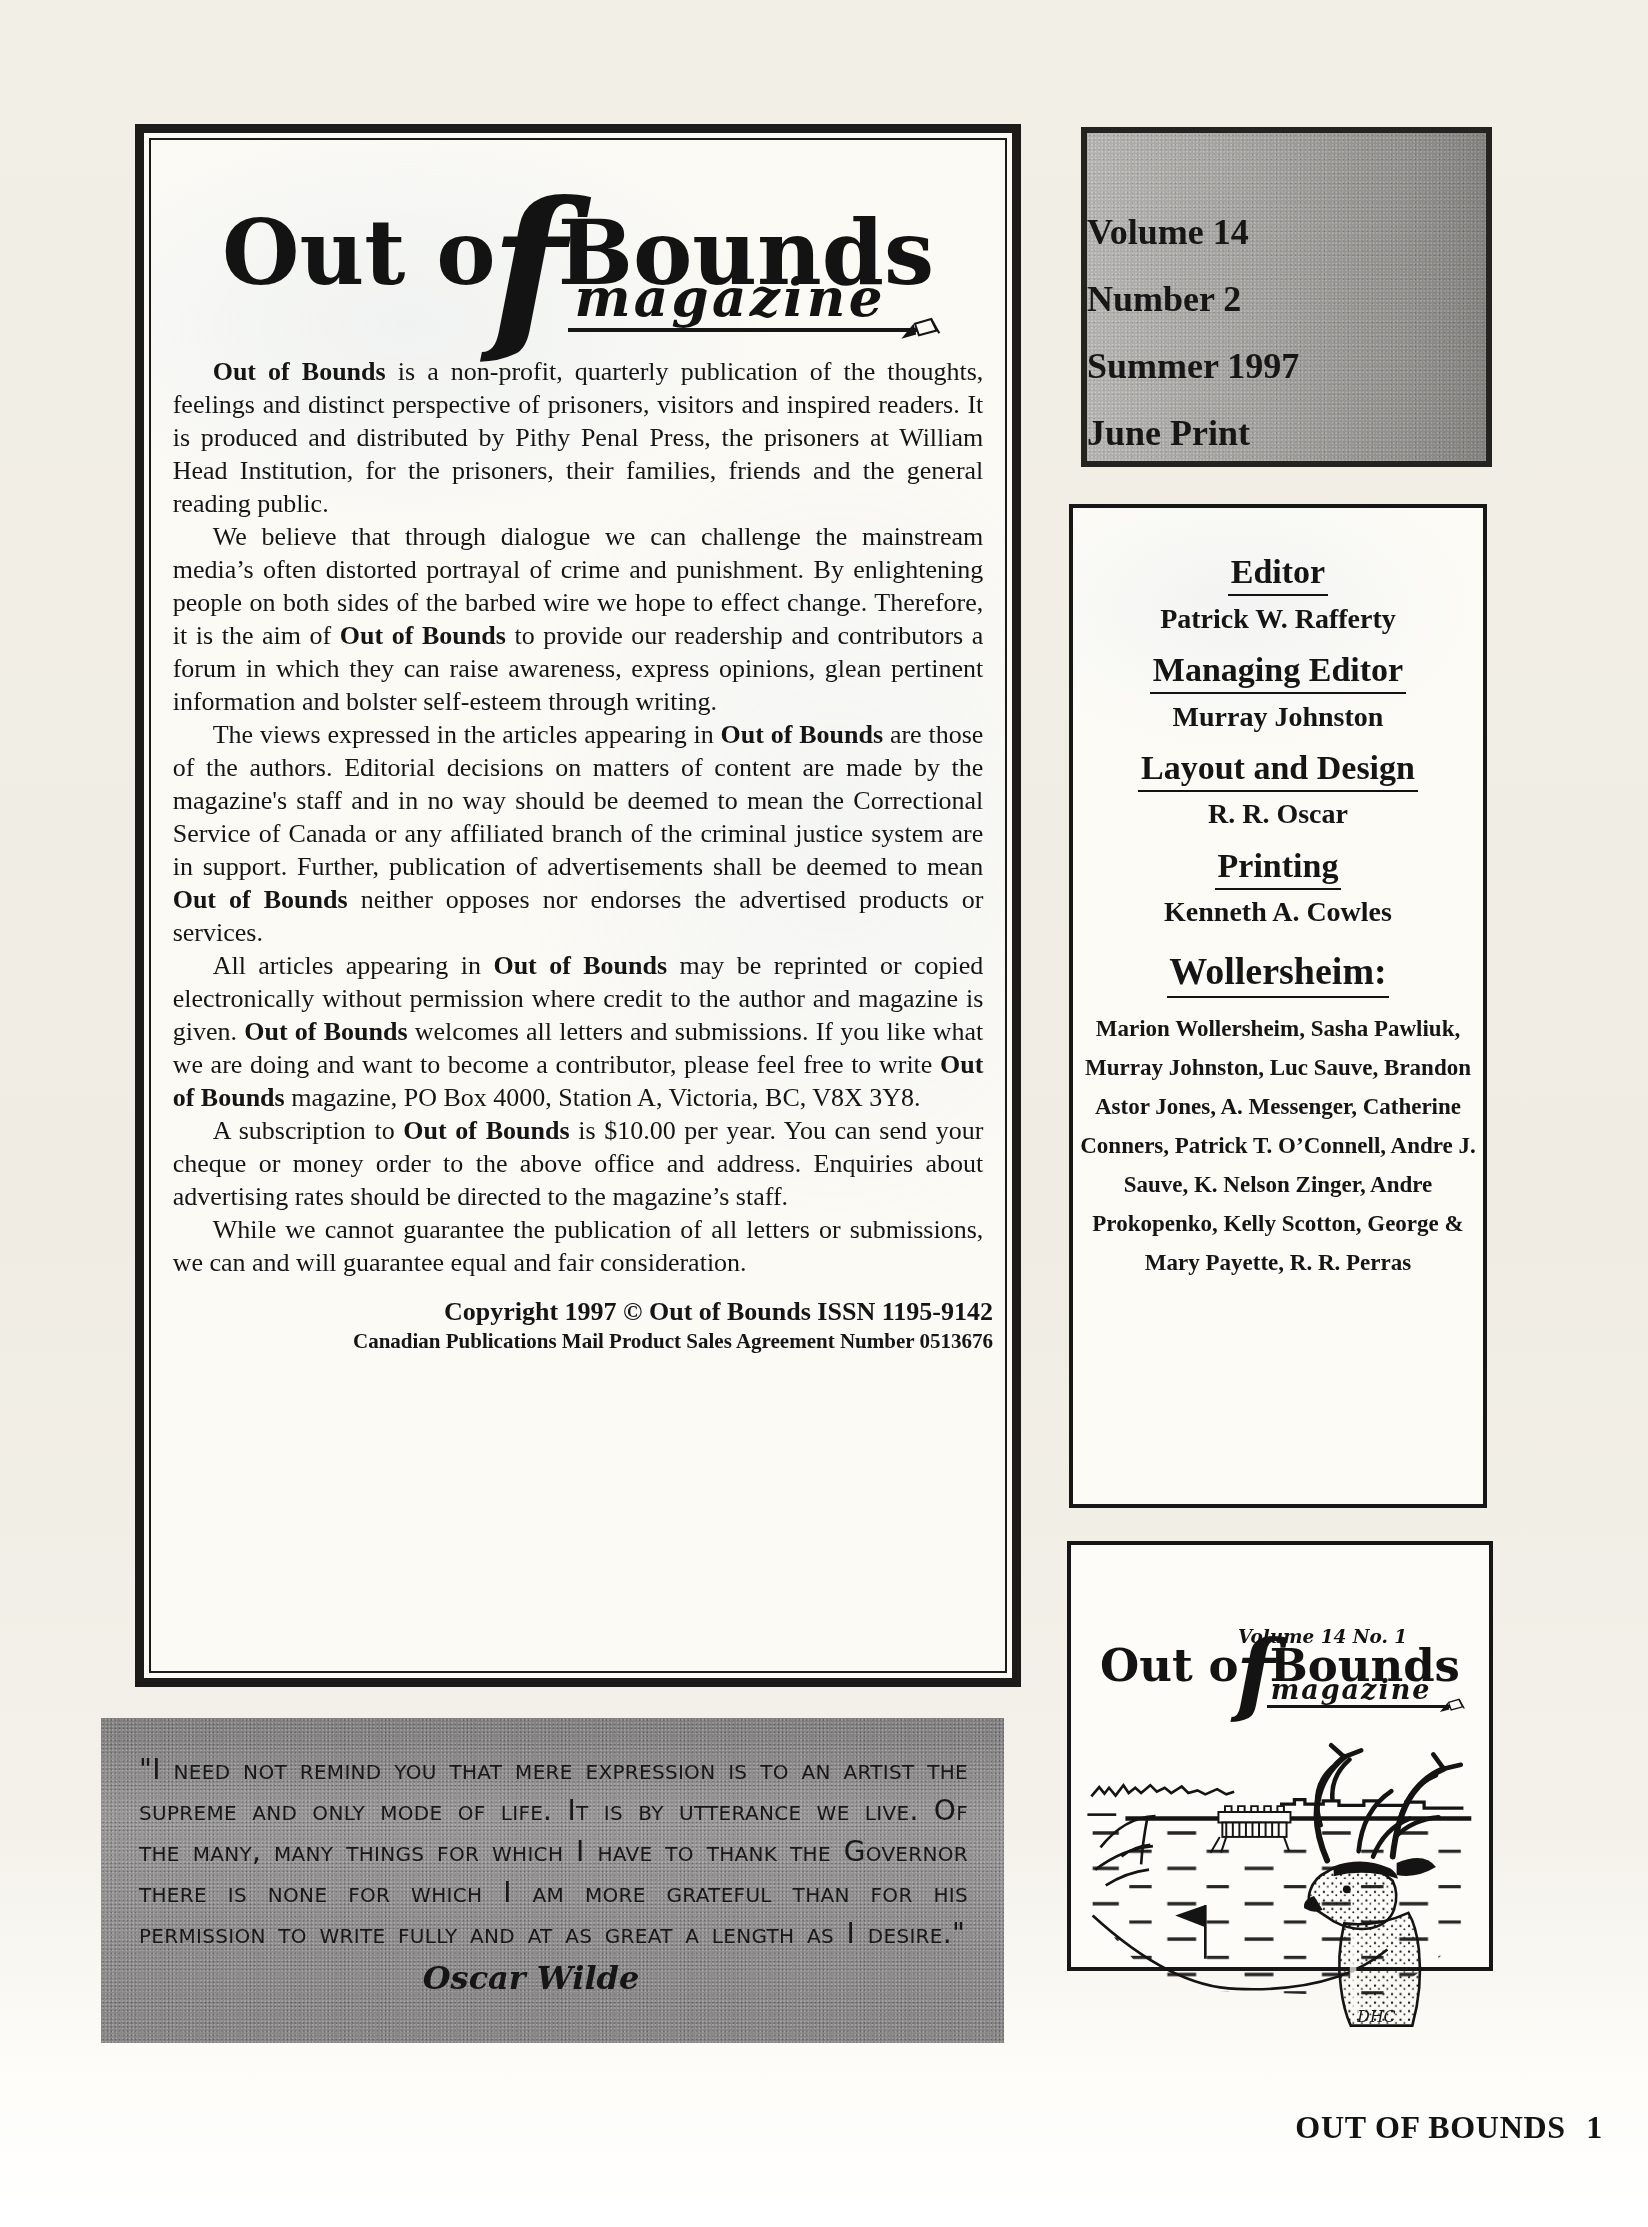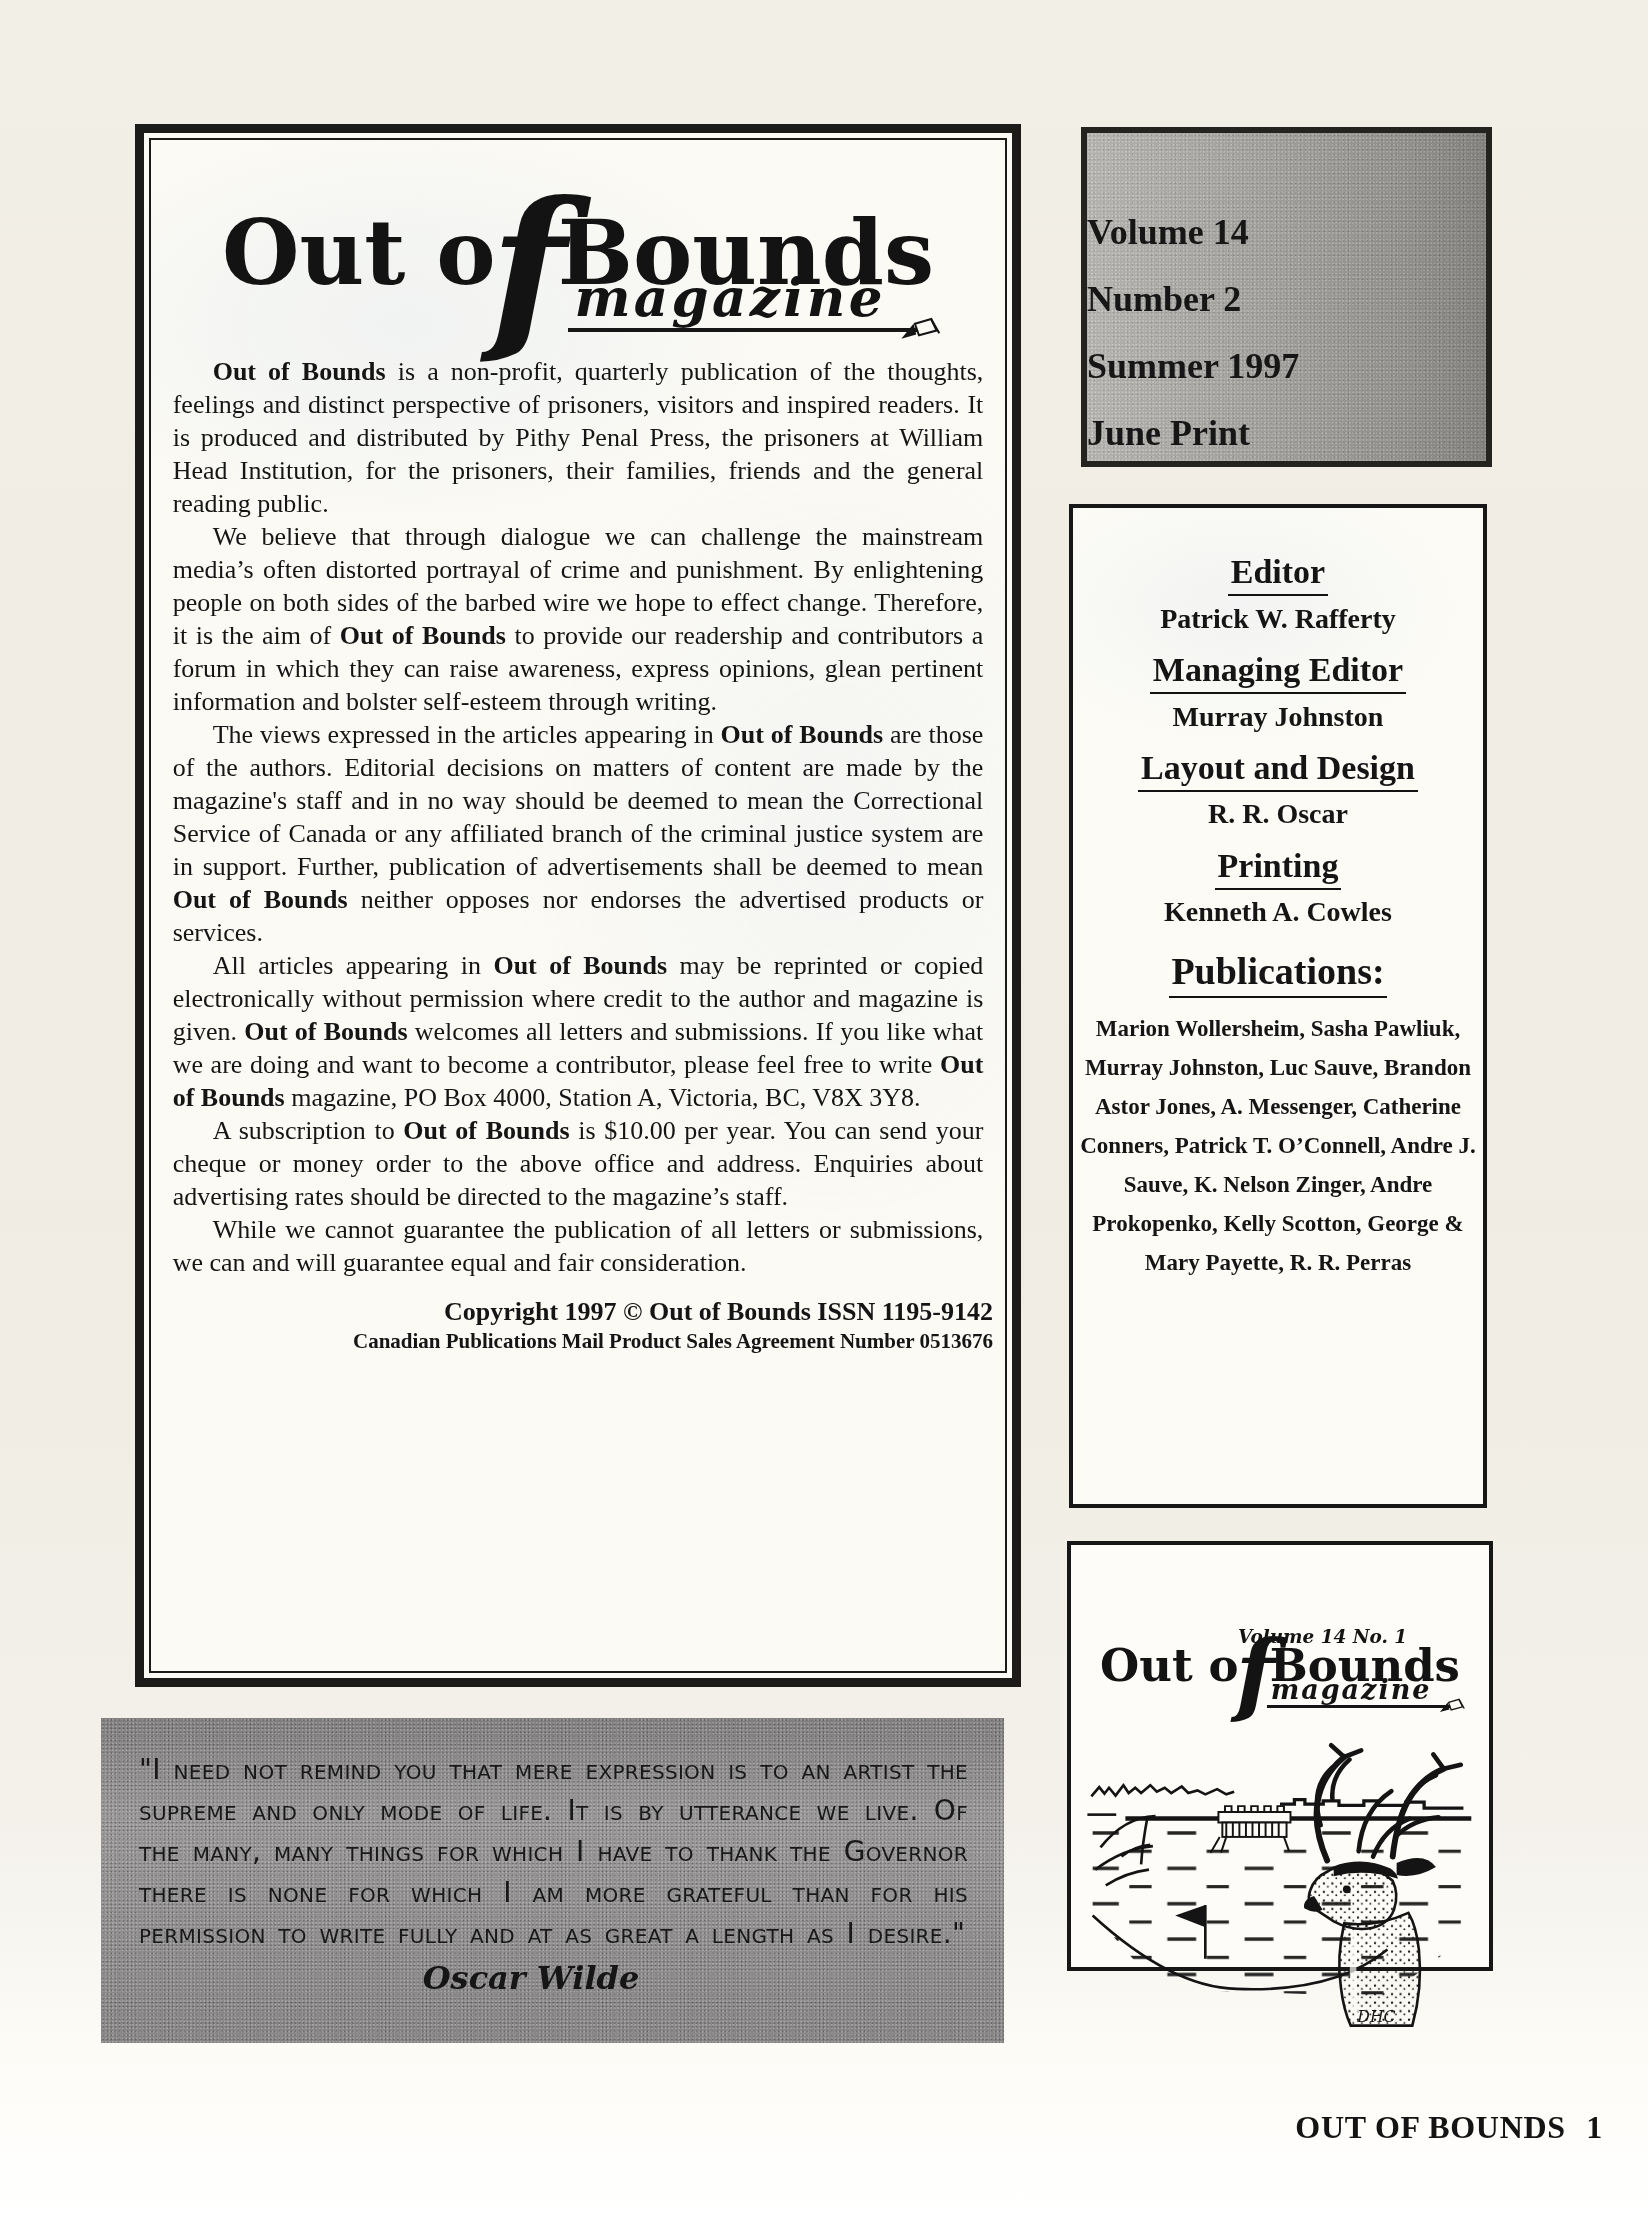--- a/index.html
+++ b/index.html
@@ -171,21 +171,21 @@
 
     <div class="staff-h"><span class="uh">Managing Editor</span></div>
     <div class="staff-n">Murray Johnston</div>
 
     <div class="staff-h"><span class="uh">Layout and Design</span></div>
     <div class="staff-n">R. R. Oscar</div>
 
     <div class="staff-h"><span class="uh">Printing</span></div>
     <div class="staff-n">Kenneth A. Cowles</div>
 
-    <div class="contrib-h"><span class="uh">Publications:</span></div>
+    <div class="contrib-h"><span class="uh">Wollersheim:</span></div>
     <div class="contrib">Marion Wollersheim, Sasha Pawliuk, Murray Johnston, Luc Sauve, Brandon Astor Jones, A. Messenger, Catherine Conners, Patrick T. O’Connell, Andre J. Sauve, K. Nelson Zinger, Andre Prokopenko, Kelly Scotton, George &amp; Mary Payette, R. R. Perras</div>
   </div>
 
   <div class="cover-box thumb">
     <div class="logo">
       <div class="logo-l1"><span>Out o</span><span class="bigf">f</span><span>Bounds</span></div>
       <div class="logo-l2">
         <span class="mag-wrap">
           <span class="mag">magazine</span>
           <svg class="pencil" width="27" height="19" viewBox="0 0 62 42">

